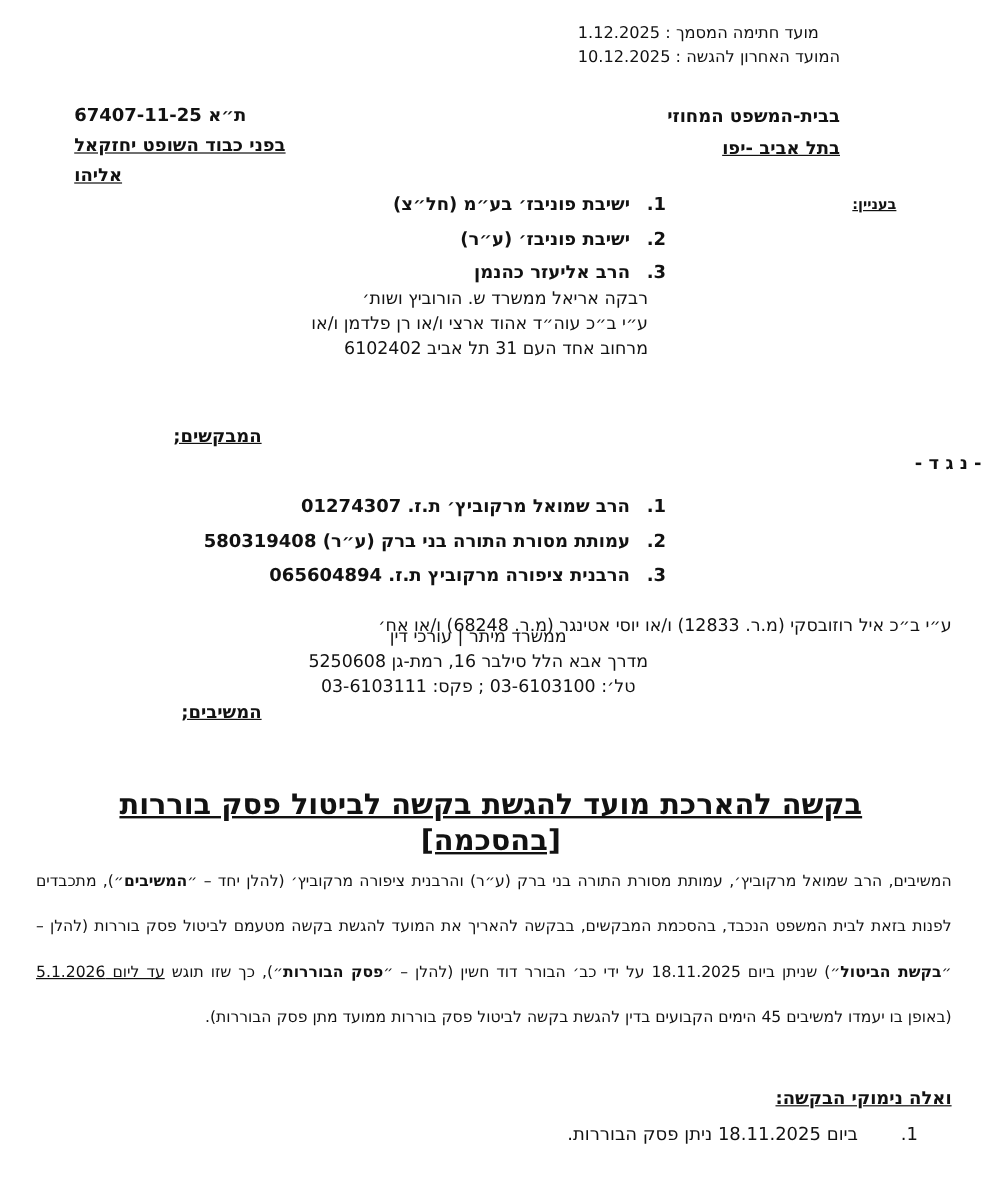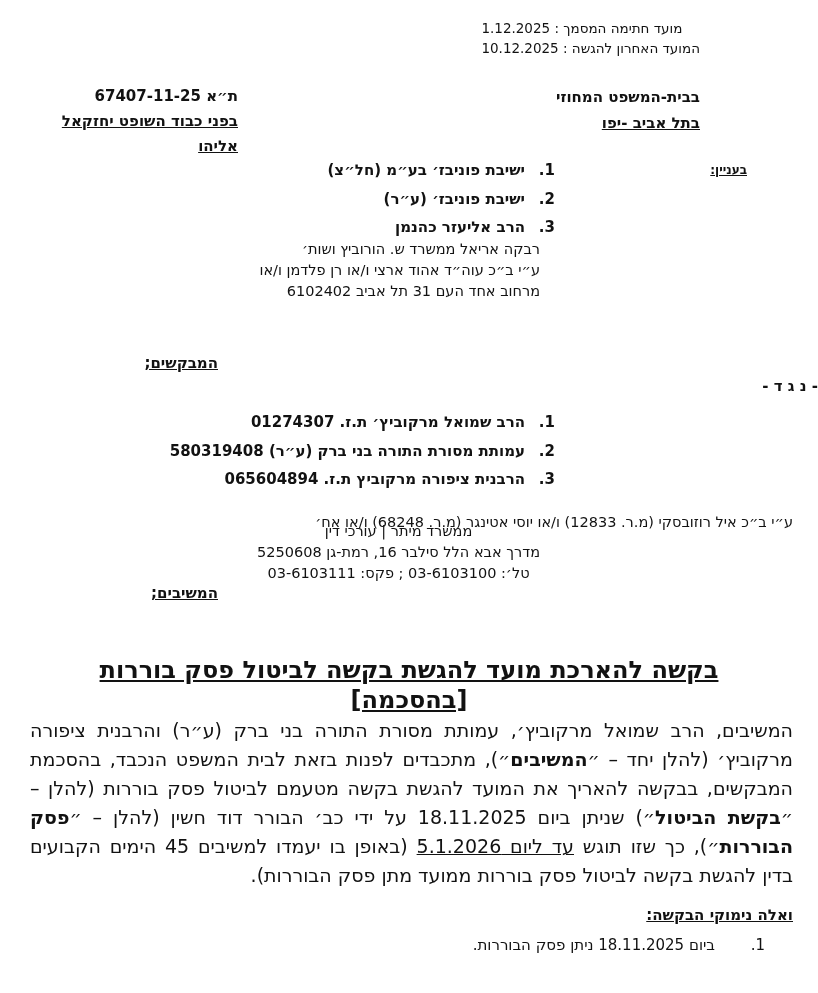--- a/index.html
+++ b/index.html
@@ -10,21 +10,21 @@
     direction:rtl;position:relative;overflow:hidden;
   }
   .abs{position:absolute;}
   .ul{text-decoration:underline;}
   .b{font-weight:bold;}
   .u{text-decoration:underline;}
 
   .dates{top:18px;right:118px;text-align:left;font-size:13.5px;line-height:20px;}
 
   .court-right{top:84px;right:118px;text-align:right;font-weight:bold;font-size:15px;line-height:26px;}
-  .court-left{top:84px;right:580px;text-align:right;font-weight:bold;font-size:15px;line-height:25px;}
+  .court-left{top:84px;right:580px;text-align:left;font-weight:bold;font-size:15px;line-height:25px;}
 
   .in-re{top:163px;right:71px;font-weight:bold;font-size:12px;text-decoration:underline;}
 
   .party-list{right:263px;}
   .party-list.pet{top:161px;}
   .party-list.res{top:413px;}
   .party-row{display:flex;gap:12px;height:28.5px;font-weight:bold;font-size:15px;align-items:flex-start;}
   .party-num{min-width:18px;}
 
   .counsel-a{top:239px;right:278px;text-align:right;font-size:14.5px;line-height:21px;}
@@ -33,21 +33,21 @@
 
   .side-label{right:600px;font-weight:bold;font-size:15px;text-decoration:underline;white-space:nowrap;}
   .pet-label{top:354px;}
   .res-label{top:584px;}
 
   .versus{top:377px;left:0;right:0;text-align:right;font-weight:bold;font-size:15px;}
 
   .title{top:655px;left:0;right:0;text-align:center;font-weight:bold;font-size:24px;line-height:30px;}
   .t-line{text-decoration:underline;}
 
-  .body-par{top:716px;right:25px;left:30px;text-align:justify;font-size:19px;line-height:29px;}
+  .body-par{top:716px;right:25px;left:30px;text-align:justify;font-size:13px;line-height:38px;}
 
   .grounds-h{top:906px;right:25px;font-weight:bold;font-size:15px;text-decoration:underline;}
   .ground-row{top:936px;right:53px;display:flex;font-size:15px;}
   .ground-num{width:50px;}
 </style>
 </head>
 <body>
 
 <div class="abs dates">
   <div>מועד חתימה המסמך : 1.12.2025</div>

